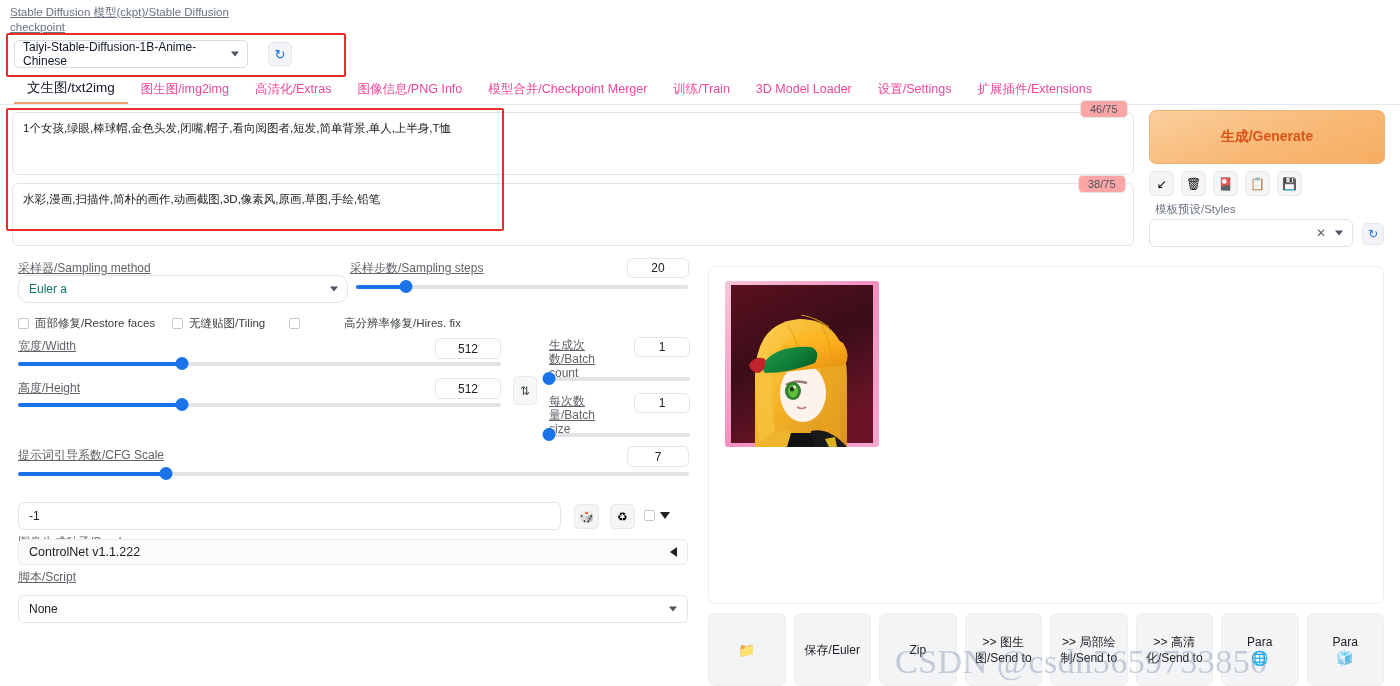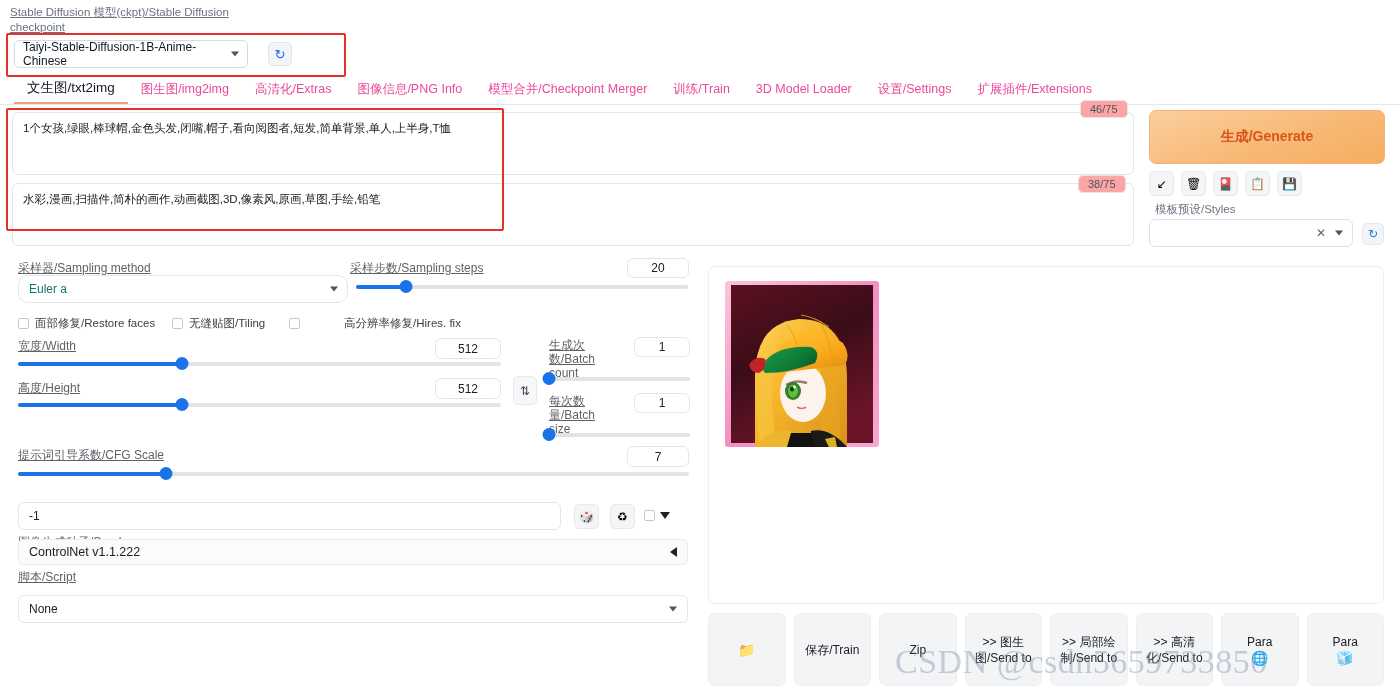--- a/index.html
+++ b/index.html
@@ -494,21 +494,21 @@
       <path d="M100 158 L110 156 L112 166 L104 166 Z" fill="#f0c51f" opacity="0.9"></path>
     </svg>
   </div>
 </div>
 
 <div id="bottom-bar">
   <div class="bbtn">
     <span class="emj">📁</span>
   </div>
   <div class="bbtn">
-    <span>保存/Train</span>
+    <span>保存/Euler</span>
   </div>
   <div class="bbtn">
     <span>Zip</span>
   </div>
   <div class="bbtn">
     <span>&gt;&gt; 图生图/Send to</span>
   </div>
   <div class="bbtn">
     <span>&gt;&gt; 局部绘制/Send to</span>
   </div>

